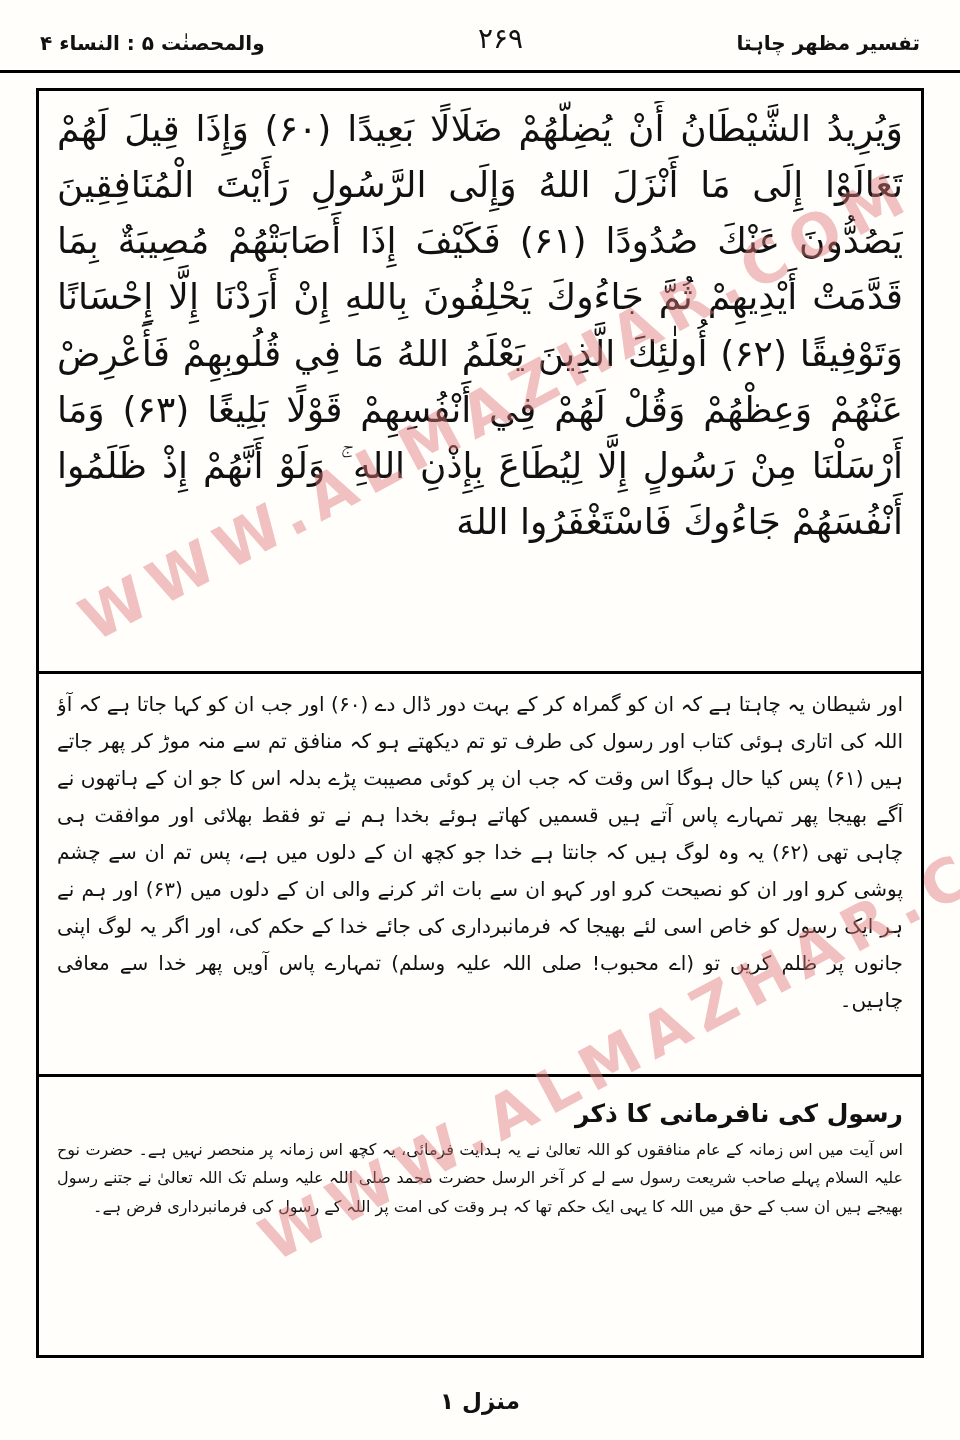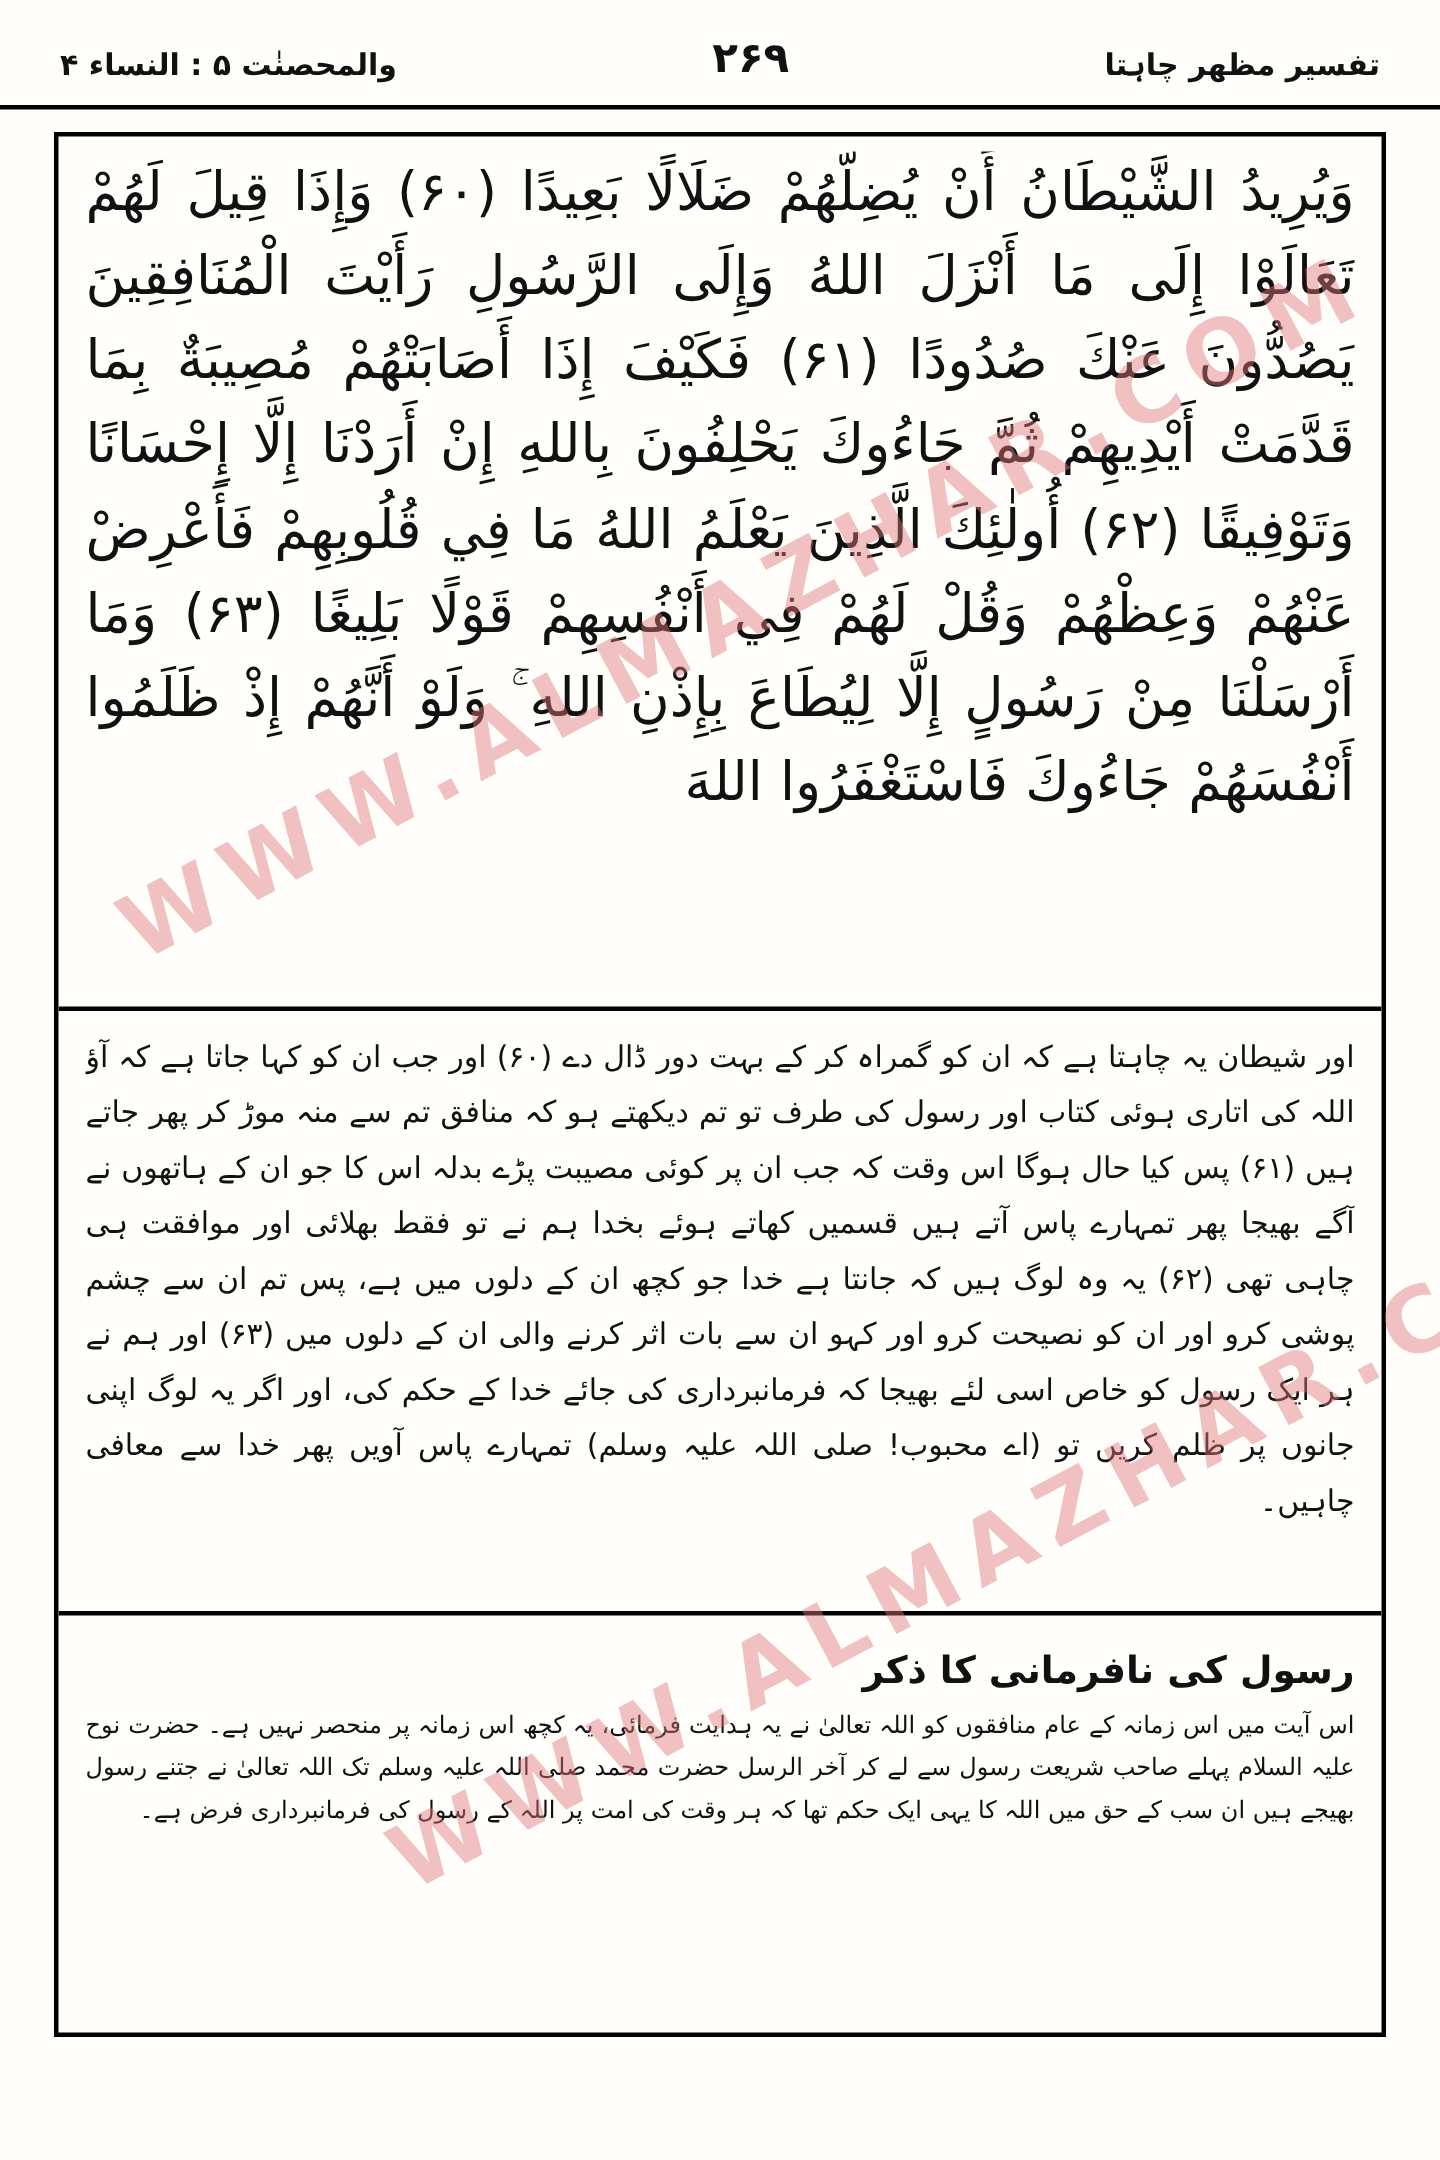--- a/index.html
+++ b/index.html
@@ -17,21 +17,21 @@
   
   .header {
     position: absolute;
     top: 22px; left: 40px; right: 40px;
     display: flex;
     justify-content: space-between;
     align-items: flex-end;
     direction: rtl;
   }
   .header .side { font-size: 20px; font-weight: bold; }
-  .header .pageno { font-size: 28px; font-weight: bold; letter-spacing: 2px; text-align: right; }
+  .header .pageno { font-size: 28px; font-weight: normal; letter-spacing: 2px; text-align: right; }
   .header-rule {
     position: absolute;
     top: 70px; left: 0; right: 0;
     border-top: 3px solid #000;
   }
   
   .frame {
     position: absolute;
     top: 88px; left: 36px; right: 36px; bottom: 82px;
     border: 3px solid #000;
@@ -128,14 +128,15 @@
     <div class="translation">اور شیطان یہ چاہتا ہے کہ ان کو گمراہ کر کے بہت دور ڈال دے (۶۰) اور جب ان کو کہا جاتا ہے کہ آؤ اللہ کی اتاری ہوئی کتاب اور رسول کی طرف تو تم دیکھتے ہو کہ منافق تم سے منہ موڑ کر پھر جاتے ہیں (۶۱) پس کیا حال ہوگا اس وقت کہ جب ان پر کوئی مصیبت پڑے بدلہ اس کا جو ان کے ہاتھوں نے آگے بھیجا پھر تمہارے پاس آتے ہیں قسمیں کھاتے ہوئے بخدا ہم نے تو فقط بھلائی اور موافقت ہی چاہی تھی (۶۲) یہ وہ لوگ ہیں کہ جانتا ہے خدا جو کچھ ان کے دلوں میں ہے، پس تم ان سے چشم پوشی کرو اور ان کو نصیحت کرو اور کہو ان سے بات اثر کرنے والی ان کے دلوں میں (۶۳) اور ہم نے ہر ایک رسول کو خاص اسی لئے بھیجا کہ فرمانبرداری کی جائے خدا کے حکم کی، اور اگر یہ لوگ اپنی جانوں پر ظلم کریں تو (اے محبوب! صلی اللہ علیہ وسلم) تمہارے پاس آویں پھر خدا سے معافی چاہیں۔</div>
 
     <hr class="divider">
 
     <div class="section-heading">رسول کی نافرمانی کا ذکر</div>
 
     <div class="commentary">اس آیت میں اس زمانہ کے عام منافقوں کو اللہ تعالیٰ نے یہ ہدایت فرمائی، یہ کچھ اس زمانہ پر منحصر نہیں ہے۔ حضرت نوح علیہ السلام پہلے صاحب شریعت رسول سے لے کر آخر الرسل حضرت محمد صلی اللہ علیہ وسلم تک اللہ تعالیٰ نے جتنے رسول بھیجے ہیں ان سب کے حق میں اللہ کا یہی ایک حکم تھا کہ ہر وقت کی امت پر اللہ کے رسول کی فرمانبرداری فرض ہے۔</div>
 
   </div>
 
+  <div class="footer">منزل ۱</div>
 
 </div>
 
 </body></html>

